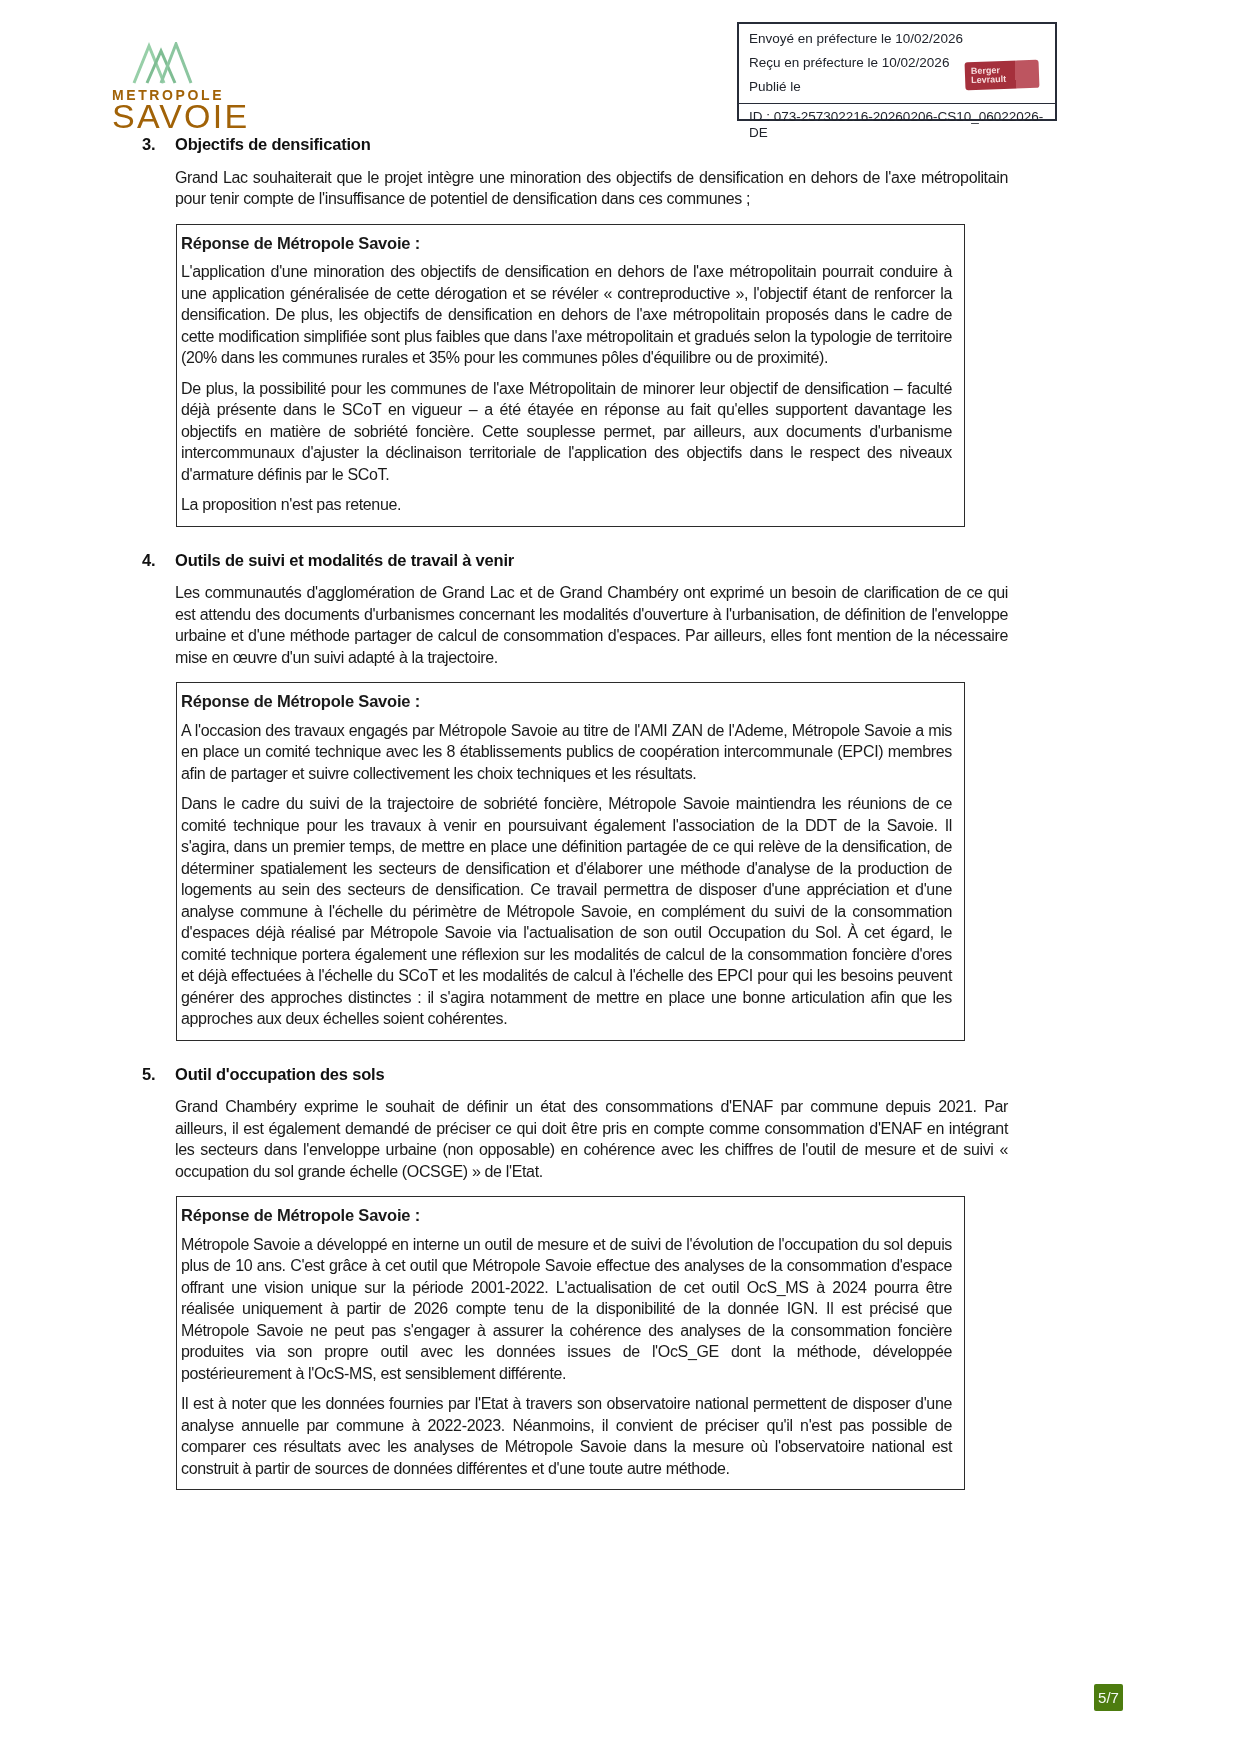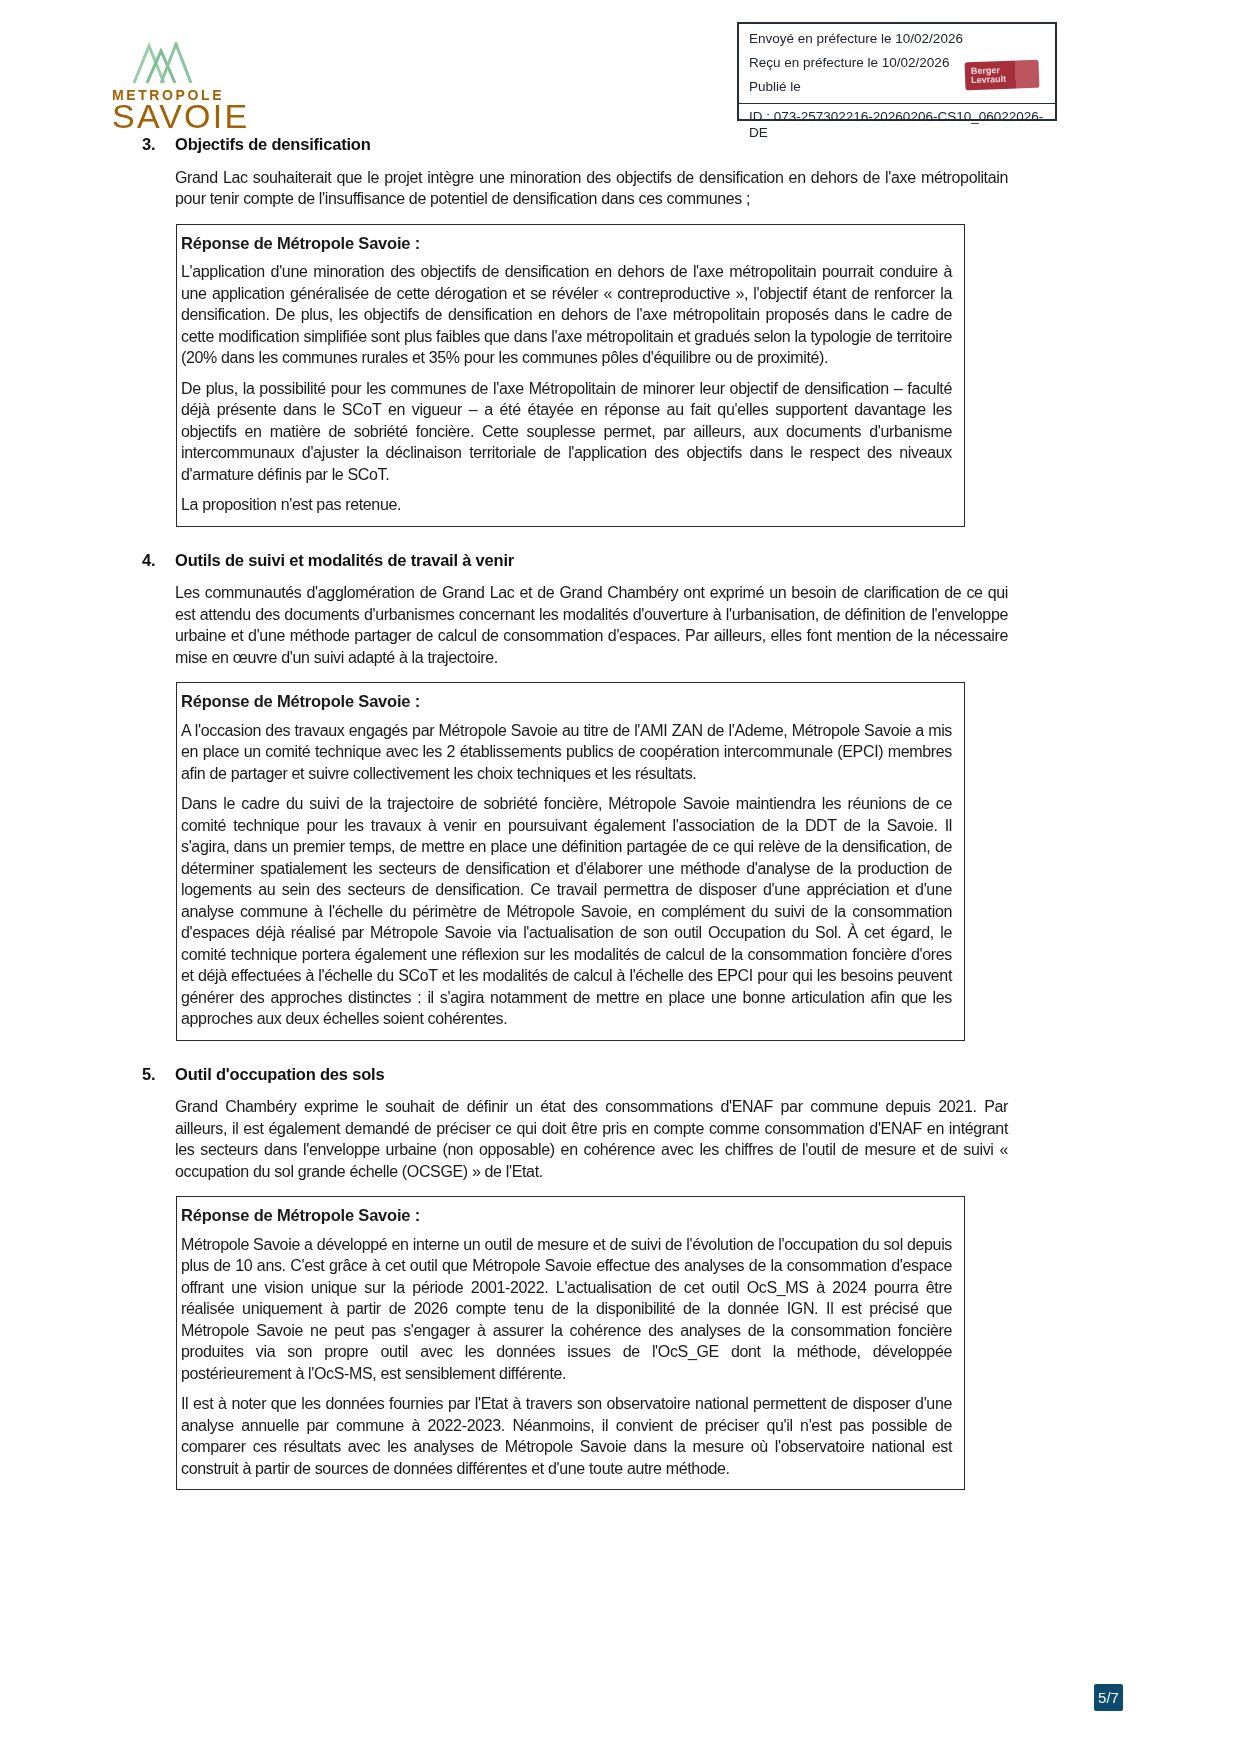--- a/index.html
+++ b/index.html
@@ -63,21 +63,21 @@
     box-sizing:border-box;
     border:1.5px solid #2b2b2b;
     padding:7px 12px 1px 4px;
   }
   .resp-label { font-weight:700; font-size:16.5px; letter-spacing:-0.2px; margin:1px 0 7px 0; }
   .response-box p { margin:0 0 9px 0; text-align:justify; }
 
   
   .page-badge {
     position:absolute; left:1094px; top:1684px; width:29px; height:27px;
-    background:#0c4a6e; border-radius:2px;
+    background:#4d7c0f; border-radius:2px;
     display:flex; align-items:center; justify-content:center;
     color:#f6faf6; font-size:15px; letter-spacing:0;
   }
 </style>
 </head>
 <body>
 
 <div class="page">
 
   <header>
@@ -120,21 +120,21 @@
     </section>
 
     <section id="sec4" class="section">
       <div class="sec-heading">
         <span class="sec-num">4.</span>
         <span class="sec-title">Outils de suivi et modalités de travail à venir</span>
       </div>
       <p class="intro">Les communautés d'agglomération de Grand Lac et de Grand Chambéry ont exprimé un besoin de clarification de ce qui est attendu des documents d'urbanismes concernant les modalités d'ouverture à l'urbanisation, de définition de l'enveloppe urbaine et d'une méthode partager de calcul de consommation d'espaces. Par ailleurs, elles font mention de la nécessaire mise en œuvre d'un suivi adapté à la trajectoire.</p>
       <div class="response-box">
         <div class="resp-label">Réponse de Métropole Savoie :</div>
-        <p>A l'occasion des travaux engagés par Métropole Savoie au titre de l'AMI ZAN de l'Ademe, Métropole Savoie a mis en place un comité technique avec les 2 établissements publics de coopération intercommunale (EPCI) membres afin de partager et suivre collectivement les choix techniques et les résultats.</p>
+        <p>A l'occasion des travaux engagés par Métropole Savoie au titre de l'AMI ZAN de l'Ademe, Métropole Savoie a mis en place un comité technique avec les 8 établissements publics de coopération intercommunale (EPCI) membres afin de partager et suivre collectivement les choix techniques et les résultats.</p>
         <p>Dans le cadre du suivi de la trajectoire de sobriété foncière, Métropole Savoie maintiendra les réunions de ce comité technique pour les travaux à venir en poursuivant également l'association de la DDT de la Savoie. Il s'agira, dans un premier temps, de mettre en place une définition partagée de ce qui relève de la densification, de déterminer spatialement les secteurs de densification et d'élaborer une méthode d'analyse de la production de logements au sein des secteurs de densification. Ce travail permettra de disposer d'une appréciation et d'une analyse commune à l'échelle du périmètre de Métropole Savoie, en complément du suivi de la consommation d'espaces déjà réalisé par Métropole Savoie via l'actualisation de son outil Occupation du Sol. À cet égard, le comité technique portera également une réflexion sur les modalités de calcul de la consommation foncière d'ores et déjà effectuées à l'échelle du SCoT et les modalités de calcul à l'échelle des EPCI pour qui les besoins peuvent générer des approches distinctes : il s'agira notamment de mettre en place une bonne articulation afin que les approches aux deux échelles soient cohérentes.</p>
       </div>
     </section>
 
     <section id="sec5" class="section">
       <div class="sec-heading">
         <span class="sec-num">5.</span>
         <span class="sec-title">Outil d'occupation des sols</span>
       </div>
       <p class="intro">Grand Chambéry exprime le souhait de définir un état des consommations d'ENAF par commune depuis 2021. Par ailleurs, il est également demandé de préciser ce qui doit être pris en compte comme consommation d'ENAF en intégrant les secteurs dans l'enveloppe urbaine (non opposable) en cohérence avec les chiffres de l'outil de mesure et de suivi « occupation du sol grande échelle (OCSGE) » de l'Etat.</p>

